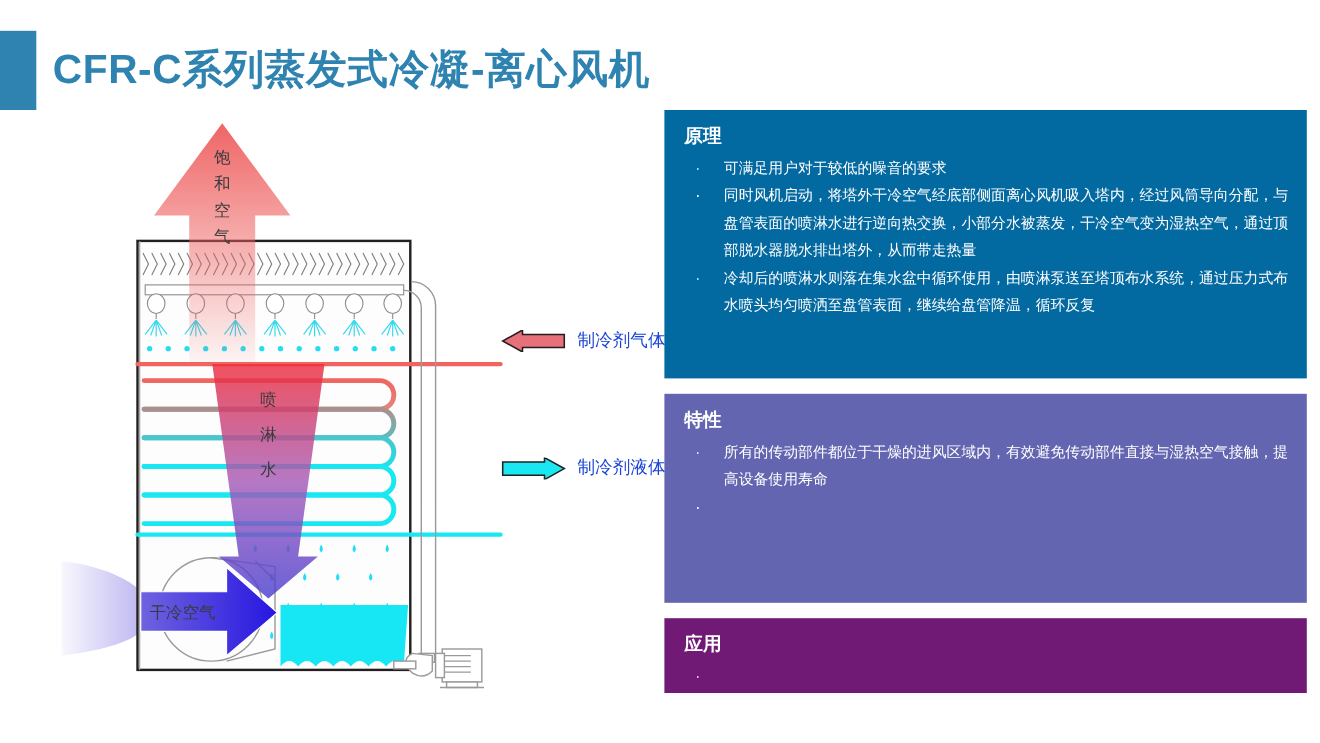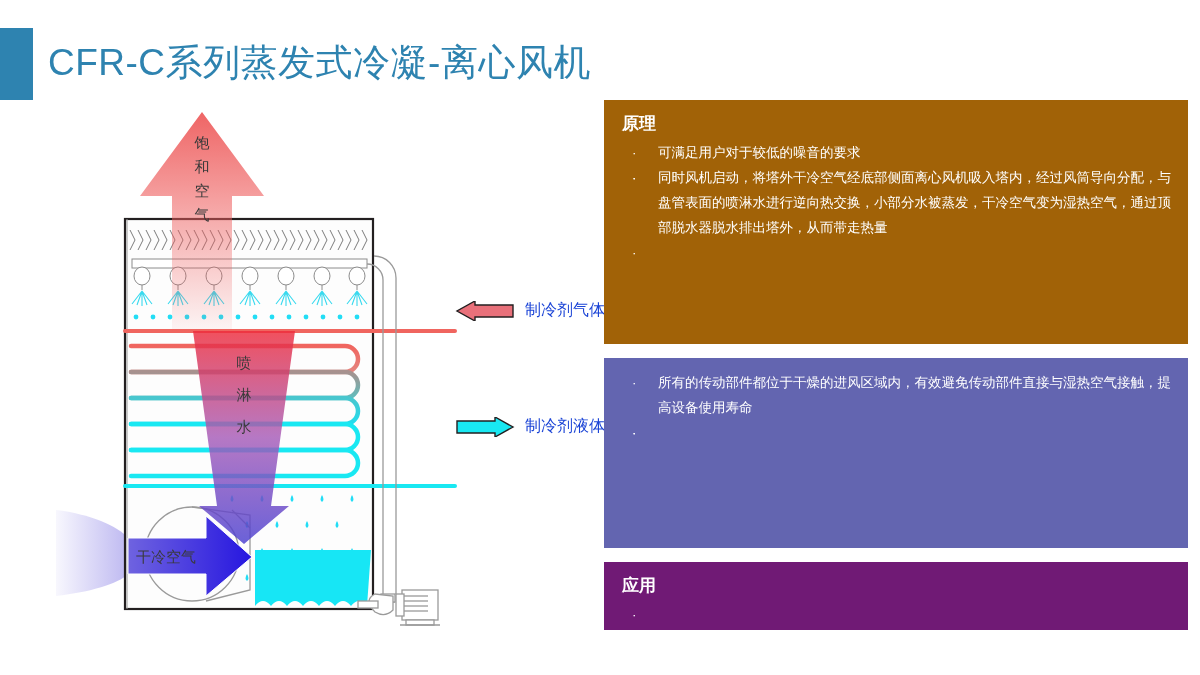--- a/index.html
+++ b/index.html
@@ -14,33 +14,33 @@
 
   
   .title-accent{
     position:absolute;left:0;top:28px;width:33px;height:72px;
     background:#2E83B0;
   }
   .slide-title{
     position:absolute;left:48px;top:34px;
     font-size:37px;line-height:58px;
     color:#2E83B0;
-    font-weight:400;
+    font-weight:700;
     letter-spacing:0.5px;
     white-space:nowrap;
   }
 
   
   .panel{
     position:absolute;left:604px;width:584px;
     color:#ffffff;
     box-sizing:border-box;
     padding:12px 16px 14px 16px;
   }
-  .panel-principle{top:100px;height:244px;background:#a16207;}
+  .panel-principle{top:100px;height:244px;background:#0369a1;}
   .panel-features{top:358px;height:190px;background:#6365B0;}
   .panel-applications{top:562px;height:68px;background:#701a75;}
 
   .panel-heading{
     font-size:17px;font-weight:bold;line-height:24px;
     margin:0 0 4px 2px;
   }
   .bullets{list-style:none;margin:0;padding:0;}
   .bullets li{
     position:relative;
@@ -292,25 +292,26 @@
       <path d="M2,4 L40,4 L40,0 L58,10 L40,20 L40,16 L2,16 Z" fill="#19E8F2" stroke="#231F20" stroke-width="1.4"></path>
     </svg><span>制冷剂液体出口</span>
   </div>
 
   <div class="panel panel-principle">
     <div class="panel-heading">原理</div>
     <ul class="bullets">
       <li><span class="dot">·</span><span>可满足用户对于较低的噪音的要求</span></li>
       <li><span class="dot">·</span></li>
       <li><span class="dot">·</span><span>同时风机启动，将塔外干冷空气经底部侧面离心风机吸入塔内，经过风筒导向分配，与盘管表面的喷淋水进行逆向热交换，小部分水被蒸发，干冷空气变为湿热空气，通过顶部脱水器脱水排出塔外，从而带走热量</span></li>
-      <li><span class="dot">·</span></li>
+      <li><span class="dot">·</span><span>冷却后的喷淋水则落在集水盆中循环使用，由喷淋泵送至塔顶布水系统，通过压力式布水喷头均匀喷洒至盘管表面，继续给盘管降温，循环反复</span></li>
     </ul>
   </div>
 
   <div class="panel panel-features">
+    <div class="panel-heading">特性</div>
     <ul class="bullets">
       <li><span class="dot">·</span><span>所有的传动部件都位于干燥的进风区域内，有效避免传动部件直接与湿热空气接触，提高设备使用寿命</span></li>
       <li><span class="dot">·</span></li>
       <li><span class="dot">·</span></li>
     </ul>
   </div>
 
   <div class="panel panel-applications">
     <div class="panel-heading">应用</div>
     <ul class="bullets">

